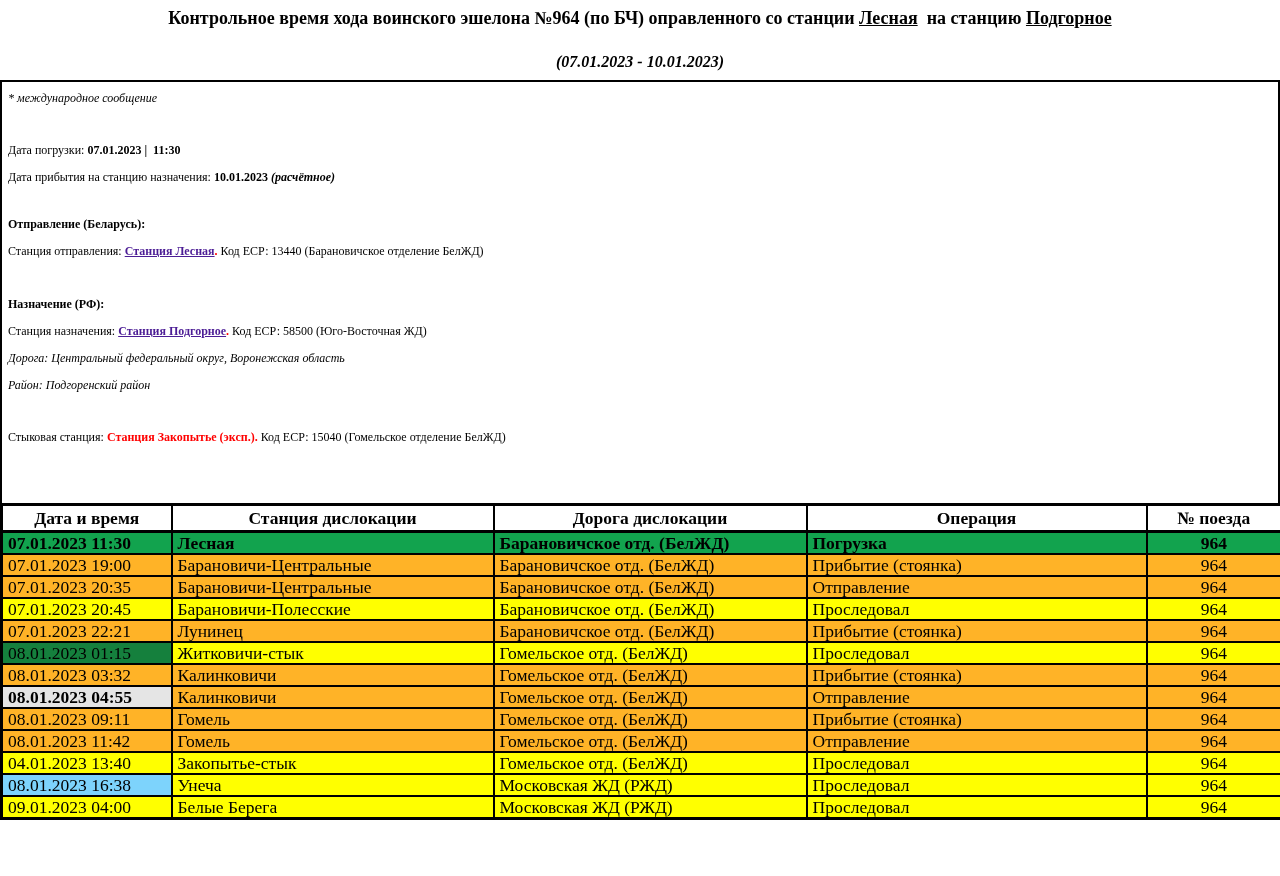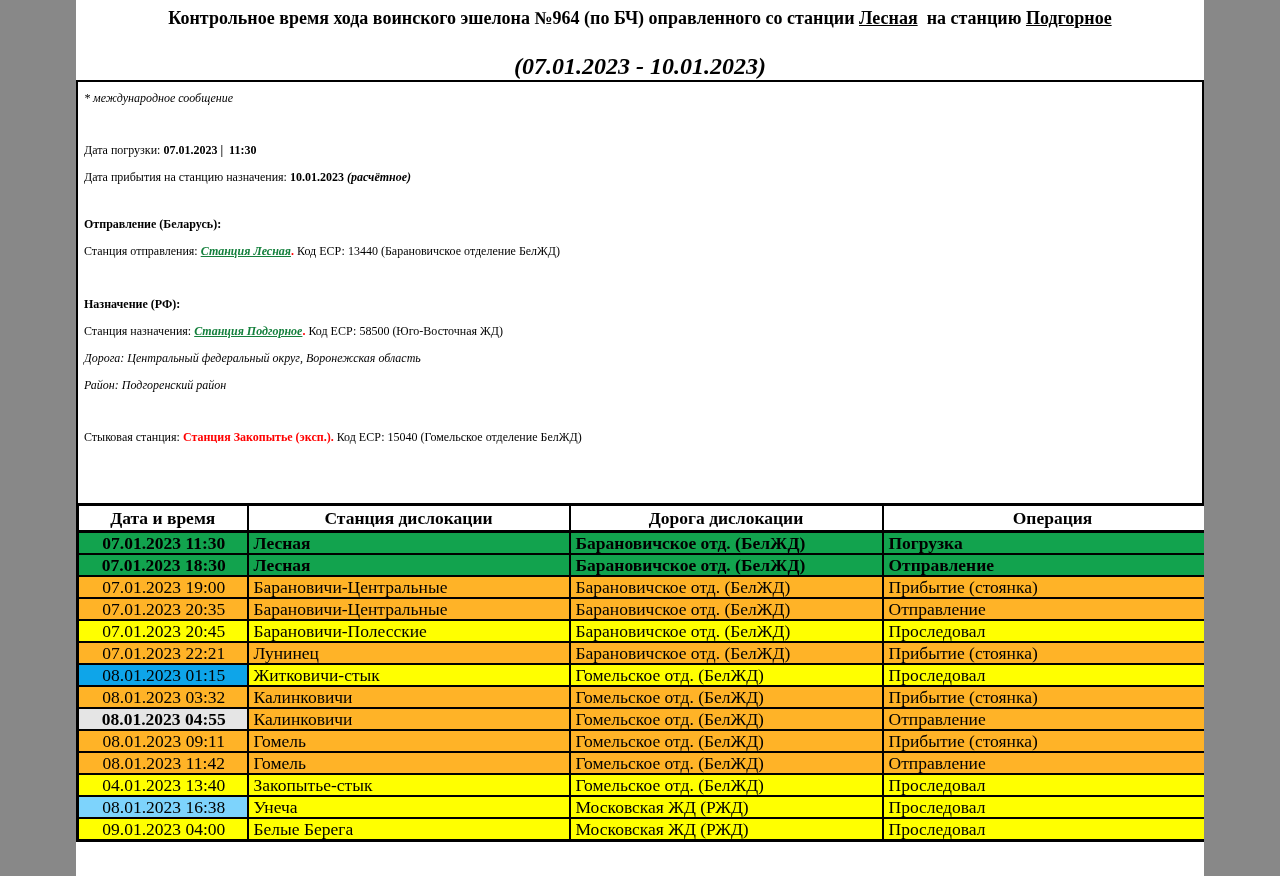--- a/index.html
+++ b/index.html
@@ -1,60 +1,60 @@
 <!DOCTYPE html>
 <html><head>
 <meta charset="utf-8">
 <style>
   * { box-sizing: border-box; }
   html, body { margin: 0; padding: 0; background: #888; }
   .page {
-    width: 1128px; height: 876px; margin: 0 auto;
+    width: 1280px; height: 876px; margin: 0 auto;
     background: #fff; color: #000;
     font-family: "Liberation Serif", "DejaVu Serif", serif;
     overflow: hidden; position: relative;
   }
   .keep-space { white-space: pre-wrap; }
 
   
   .title-block { height: 80px; text-align: center; padding-top: 8px; }
   .title-main { font-size: 18px; font-weight: bold; white-space: pre-wrap; }
   .title-main .st { text-decoration: underline; }
-  .title-period { font-size: 24px; font-weight: bold; font-style: italic; margin-top: 24px; }
+  .title-period { font-size: 16px; font-weight: bold; font-style: italic; margin-top: 24px; }
 
   
   .body-box {
     height: 423px; border: 2px solid #000; border-bottom: none;
     padding: 3px 8px 0 6px; font-size: 12px; overflow: hidden;
   }
   .body-box p { margin: 0; line-height: 27px; white-space: pre-wrap; }
   .gap-a { height: 25px; } .gap-b { height: 20px; } .gap-c { height: 26px; } .gap-d { height: 25px; }
   .italic { font-style: italic; }
   .bold { font-weight: bold; }
   .val { font-weight: bold; }
   .val-note { font-weight: bold; font-style: italic; }
-  .red-link { color: #15803d; font-weight: bold; text-decoration: underline; cursor: pointer; font-style: italic; }
+  .red-link { color: #4c1d95; font-weight: bold; text-decoration: underline; cursor: pointer; }
   .red-txt { color: #FF0000; font-weight: bold; }
 
   
   table.schedule {
     width: 1280px; border-collapse: collapse; table-layout: fixed;
     font-size: 17.5px; border: 3px solid #000;
   }
   .schedule th {
     border: 2px solid #000; border-bottom: 3px solid #000;
     height: 24px; line-height: 24px; padding: 0 4px;
     font-weight: bold; text-align: center; white-space: nowrap; overflow: hidden;
     background: #fff;
   }
   .schedule td {
     border: 2px solid #000; height: 20px; line-height: 20px;
     padding: 0 5px; white-space: nowrap; overflow: hidden; text-align: left;
   }
-  .schedule td.cell-datetime { text-align: center; padding-right: 3px; }
+  .schedule td.cell-datetime { text-align: left; padding-right: 3px; }
   .schedule td.cell-train { text-align: center; }
   .schedule tr.row-green td { font-weight: bold; }
 </style>
 </head>
 <body>
 
 <div class="page">
 
   <div class="title-block">
     <div class="title-main"><span class="keep-space">Контрольное время хода воинского эшелона №964 (по БЧ) оправленного со станции </span><span class="st keep-space">Лесная</span><span class="keep-space">  на станцию </span><span class="st keep-space">Подгорное</span></div>
@@ -100,27 +100,20 @@
         </tr>
     </thead>
     <tbody>
         <tr class="row-green">
           <td class="cell-datetime" style="background: rgb(18, 163, 78);">07.01.2023 11:30</td>
           <td class="cell-station" style="background: rgb(18, 163, 78);">Лесная</td>
           <td class="cell-road" style="background: rgb(18, 163, 78);">Барановичское отд. (БелЖД)</td>
           <td class="cell-operation" style="background: rgb(18, 163, 78);">Погрузка</td>
           <td class="cell-train" style="background: rgb(18, 163, 78);">964</td>
         </tr>
-        <tr class="row-green">
-          <td class="cell-datetime" style="background: rgb(18, 163, 78);">07.01.2023 18:30</td>
-          <td class="cell-station" style="background: rgb(18, 163, 78);">Лесная</td>
-          <td class="cell-road" style="background: rgb(18, 163, 78);">Барановичское отд. (БелЖД)</td>
-          <td class="cell-operation" style="background: rgb(18, 163, 78);">Отправление</td>
-          <td class="cell-train" style="background: rgb(18, 163, 78);">964</td>
-        </tr>
         <tr class="row-orange">
           <td class="cell-datetime" style="background: rgb(255, 179, 39);">07.01.2023 19:00</td>
           <td class="cell-station" style="background: rgb(255, 179, 39);">Барановичи-Центральные</td>
           <td class="cell-road" style="background: rgb(255, 179, 39);">Барановичское отд. (БелЖД)</td>
           <td class="cell-operation" style="background: rgb(255, 179, 39);">Прибытие (стоянка)</td>
           <td class="cell-train" style="background: rgb(255, 179, 39);">964</td>
         </tr>
         <tr class="row-orange">
           <td class="cell-datetime" style="background: rgb(255, 179, 39);">07.01.2023 20:35</td>
           <td class="cell-station" style="background: rgb(255, 179, 39);">Барановичи-Центральные</td>
@@ -136,21 +129,21 @@
           <td class="cell-train" style="background: rgb(255, 255, 0);">964</td>
         </tr>
         <tr class="row-orange">
           <td class="cell-datetime" style="background: rgb(255, 179, 39);">07.01.2023 22:21</td>
           <td class="cell-station" style="background: rgb(255, 179, 39);">Лунинец</td>
           <td class="cell-road" style="background: rgb(255, 179, 39);">Барановичское отд. (БелЖД)</td>
           <td class="cell-operation" style="background: rgb(255, 179, 39);">Прибытие (стоянка)</td>
           <td class="cell-train" style="background: rgb(255, 179, 39);">964</td>
         </tr>
         <tr class="row-yellow">
-          <td class="cell-datetime" style="background: #0ea5e9;">08.01.2023 01:15</td>
+          <td class="cell-datetime" style="background: #15803d;">08.01.2023 01:15</td>
           <td class="cell-station" style="background: rgb(255, 255, 0);">Житковичи-стык</td>
           <td class="cell-road" style="background: rgb(255, 255, 0);">Гомельское отд. (БелЖД)</td>
           <td class="cell-operation" style="background: rgb(255, 255, 0);">Проследовал</td>
           <td class="cell-train" style="background: rgb(255, 255, 0);">964</td>
         </tr>
         <tr class="row-orange">
           <td class="cell-datetime" style="background: rgb(255, 179, 39);">08.01.2023 03:32</td>
           <td class="cell-station" style="background: rgb(255, 179, 39);">Калинковичи</td>
           <td class="cell-road" style="background: rgb(255, 179, 39);">Гомельское отд. (БелЖД)</td>
           <td class="cell-operation" style="background: rgb(255, 179, 39);">Прибытие (стоянка)</td>

